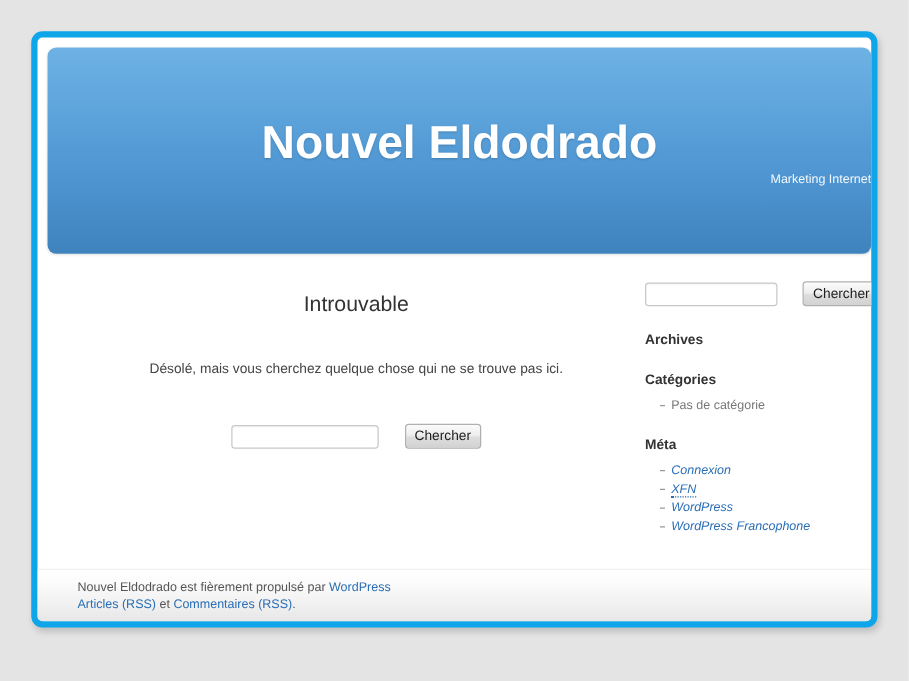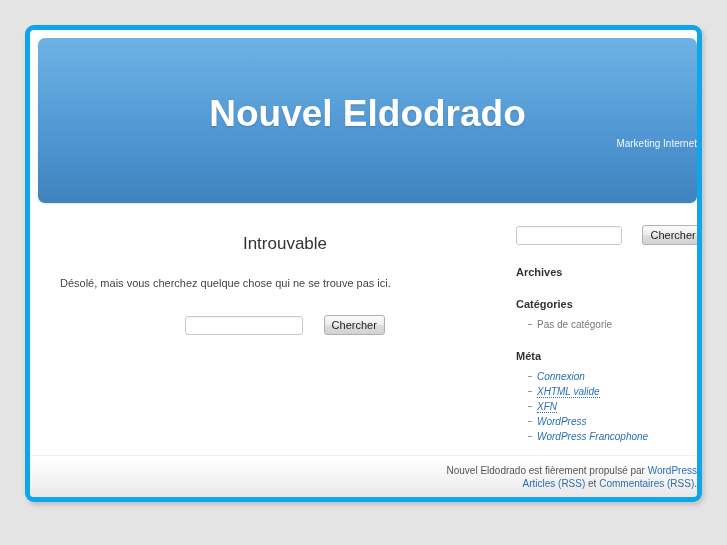--- a/index.html
+++ b/index.html
@@ -91,23 +91,23 @@
     margin: 0;
     padding: 0;
     text-align: center;
     font-size: 17px;
     font-weight: normal;
     color: #333333;
     line-height: 22px;
     padding-top: 22px;
   }
   .entry-text {
-    margin: 0;
+    margin: 12px;
     padding-top: 20px;
-    text-align: left;
+    text-align: center;
     font-size: 11px;
     color: #444444;
     line-height: 16px;
   }
   .main-search {
     padding-top: 24px;
     text-align: center;
     white-space: nowrap;
   }
 
@@ -188,21 +188,21 @@
   .site-footer {
     position: absolute;
     left: 0;
     bottom: 0;
     width: 100%;
     height: 41px;
     background: linear-gradient(to bottom, #ffffff 0%, #fcfcfc 22%, #f2f2f2 62%, #e7e7e7 100%);
     border-top: 1px solid #f0f0f0;
   }
   .footer-line {
-    text-align: right;
+    text-align: left;
     font-size: 10px;
     color: #555555;
     line-height: 13px;
     padding-left: 32px;
   }
   .footer-line.first { padding-top: 8px; }
   .site-footer a {
     color: #2a6eb5;
     text-decoration: none;
   }
@@ -247,23 +247,20 @@
         </ul>
       </div>
 
       <div class="widget">
         <div class="widget-title">Méta</div>
         <ul class="widget-list">
           <li>
             <a href="#">Connexion</a>
           </li>
           <li>
-            <a href="#" class="dotted">XHTML valide</a>
-          </li>
-          <li>
             <a href="#" class="dotted">XFN</a>
           </li>
           <li>
             <a href="#">WordPress</a>
           </li>
           <li>
             <a href="#">WordPress Francophone</a>
           </li>
         </ul>
       </div>

